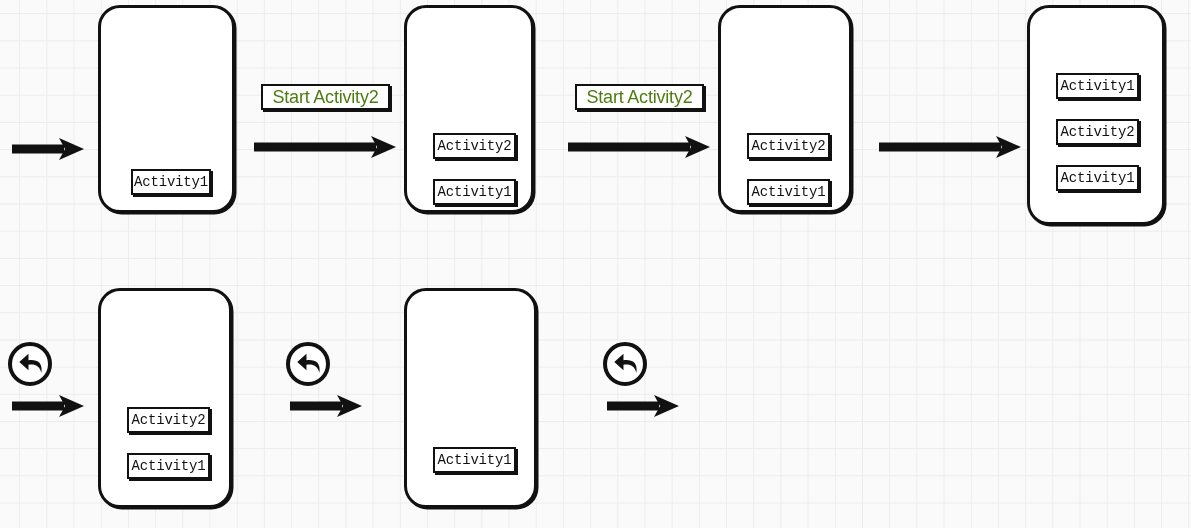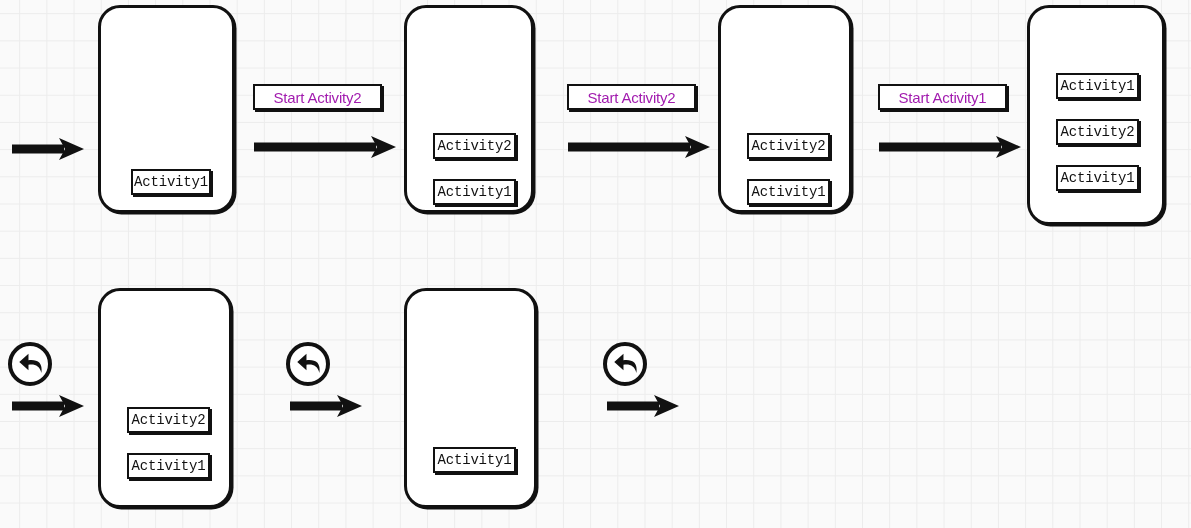--- a/index.html
+++ b/index.html
@@ -49,25 +49,26 @@
 
   
   .tlabel{
     position:absolute;
     background:#ffffff;
     border:2.5px solid #111;
     box-sizing:border-box;
     display:flex;
     align-items:center;
     justify-content:center;
-    font-size:15px;
-    color:#a21caf;
+    font-size:18px;
+    color:#4d7c0f;
     letter-spacing:-0.2px;
     box-shadow:2px 2px 0 0 #111;
     white-space:nowrap;
+    margin-left:8px;
   }
 
   
   .arrow{position:absolute;}
   .arrow svg{display:block;}
 
   
   .backicon{position:absolute;}
   .backicon svg{display:block;}
 </style>
@@ -106,21 +107,20 @@
       <path d="M2 13 L124 13" stroke="#111" stroke-width="9" stroke-linecap="butt"></path>
       <path d="M119 2 L144 13 L119 24 L125 13 Z" fill="#111"></path>
     </svg>
   </div>
 
   <div class="phone" style="left:718px;top:5px;width:134px;height:208px;">
     <div class="chip" style="left:26px;top:125px;width:83px;height:26px;">Activity2</div>
     <div class="chip" style="left:26px;top:171px;width:83px;height:26px;">Activity1</div>
   </div>
 
-  <div class="tlabel" style="left:878px;top:84px;width:129px;height:26px;">Start Activity1</div>
   <div class="arrow" style="left:877px;top:134px;">
     <svg width="146" height="26" viewBox="0 0 146 26">
       <path d="M2 13 L124 13" stroke="#111" stroke-width="9" stroke-linecap="butt"></path>
       <path d="M119 2 L144 13 L119 24 L125 13 Z" fill="#111"></path>
     </svg>
   </div>
 
   <div class="phone" style="left:1027px;top:5px;width:138px;height:220px;">
     <div class="chip" style="left:26px;top:65px;width:83px;height:26px;">Activity1</div>
     <div class="chip" style="left:26px;top:111px;width:83px;height:26px;">Activity2</div>

